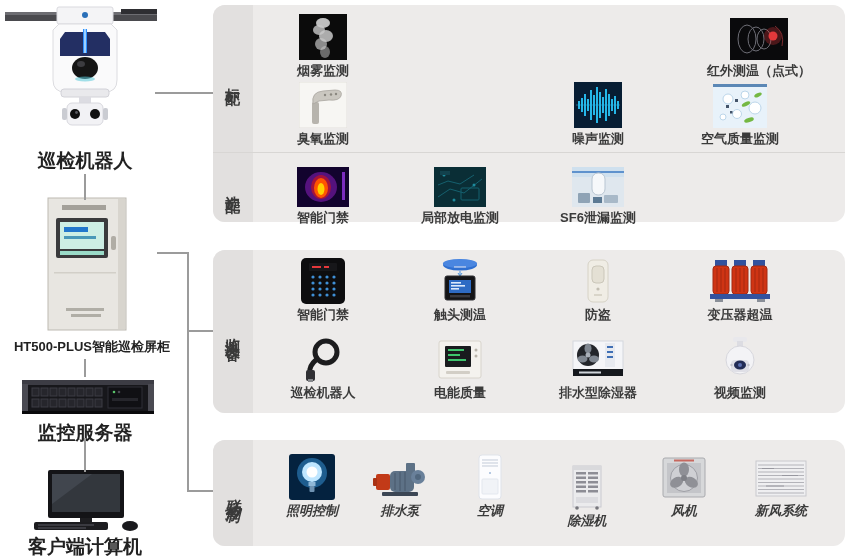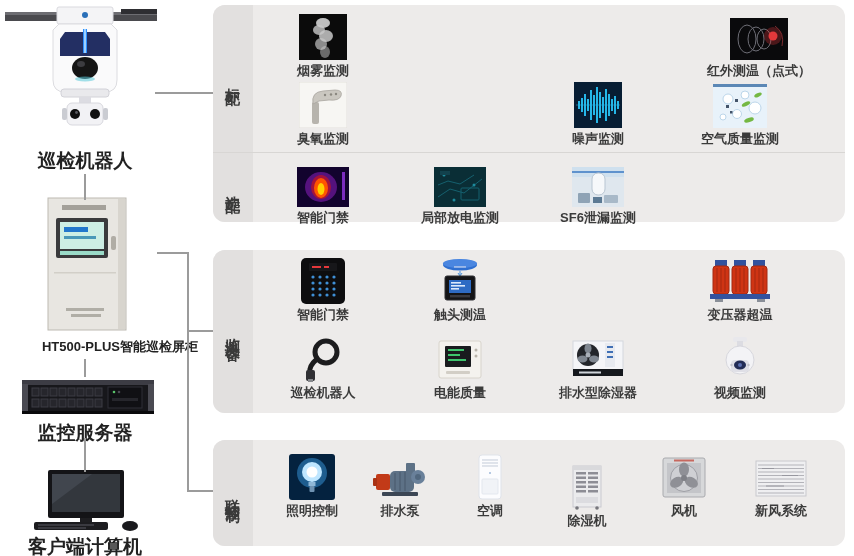--- a/index.html
+++ b/index.html
@@ -4,38 +4,38 @@
 <style>
   html,body{margin:0;padding:0;background:#ffffff;}
   #stage{
     position:relative;width:854px;height:556px;background:#ffffff;overflow:hidden;
     font-family:"Liberation Sans","DejaVu Sans",sans-serif;
   }
   
   .panel{position:absolute;left:213px;width:632px;background:#EDEBEA;border-radius:12px;}
   #panel-top{top:5px;height:217px;}
   #panel-mid{top:250px;height:163px;}
-  #panel-bot{top:440px;height:106px;}
+  #panel-bot{top:440px;height:106px;font-style:italic;}
   .strip{position:absolute;left:0;top:0;bottom:0;width:40px;background:#E2E0DF;border-radius:12px 0 0 12px;}
   .sec-label{
     position:absolute;left:0;width:40px;display:flex;align-items:center;justify-content:center;
     writing-mode:vertical-rl;text-orientation:upright;
     font-size:15px;font-weight:700;color:#3a3a3a;letter-spacing:3px;line-height:1;
   }
   .divider{position:absolute;left:0;right:0;height:1px;background:#d8d6d4;}
   
   .cell{position:absolute;display:flex;flex-direction:column;align-items:center;}
   .cell4{width:150px;}
   .cell6{width:96px;}
   .thumb{height:46px;display:flex;align-items:flex-end;justify-content:center;}
   .caption{margin-top:3px;font-size:13px;font-weight:700;color:#3b3b3b;white-space:nowrap;line-height:1.2;}
   
   .dev-label{position:absolute;text-align:center;font-weight:700;color:#222;}
   .lbl-lg{font-size:19px;}
-  .lbl-sm{font-size:13px;padding-left:28px;}
+  .lbl-sm{font-size:13px;}
   .illu{position:absolute;}
   
   .line{position:absolute;background:#9b9b9b;}
 </style>
 </head>
 <body>
 
 <div id="stage">
 
   <svg class="illu" style="left:5px;top:4px" width="160" height="140" viewBox="0 0 160 140">
@@ -325,20 +325,31 @@
         <rect x="9" y="18" width="30" height="24" rx="2" fill="#141417" stroke="#2c2c31"></rect>
         <rect x="13" y="22" width="22" height="13" fill="#2e6bc4"></rect>
         <rect x="15" y="24" width="10" height="1.6" fill="#dce9fb"></rect>
             <rect x="15" y="27" width="14" height="1.6" fill="#dce9fb"></rect>
             <rect x="15" y="30" width="8" height="1.6" fill="#dce9fb"></rect>
         <rect x="14" y="37" width="20" height="2.4" fill="#3a3a40"></rect>
       </svg>
         </div>
       <div class="caption">触头测温</div>
     </div>
+    <div class="cell cell4" style="left:310px;top:8px">
+      <div class="thumb">
+          <svg width="48" height="46" viewBox="0 0 48 46">
+        <rect x="14" y="2" width="20" height="42" rx="5" fill="#f0ede5" stroke="#d6d2c6"></rect>
+        <rect x="18" y="8" width="12" height="17" rx="4" fill="#e4e0d4" stroke="#cbc7ba"></rect>
+        <circle cx="24" cy="31" r="1.6" fill="#c2beb2"></circle>
+        <rect x="20" y="36" width="8" height="2" fill="#d9d5c9"></rect>
+      </svg>
+        </div>
+      <div class="caption">防盗</div>
+    </div>
     <div class="cell cell4" style="left:452px;top:8px">
       <div class="thumb">
           <svg width="62" height="46" viewBox="0 0 62 46">
         <rect x="6" y="2" width="12" height="6" fill="#32529e"></rect>
             <rect x="25" y="2" width="12" height="6" fill="#32529e"></rect>
             <rect x="44" y="2" width="12" height="6" fill="#32529e"></rect>
         <g fill="#cf3414" stroke="#a52810">
           <rect x="4" y="8" width="16" height="28" rx="3"></rect>
               <rect x="23" y="8" width="16" height="28" rx="3"></rect>
               <rect x="42" y="8" width="16" height="28" rx="3"></rect>

